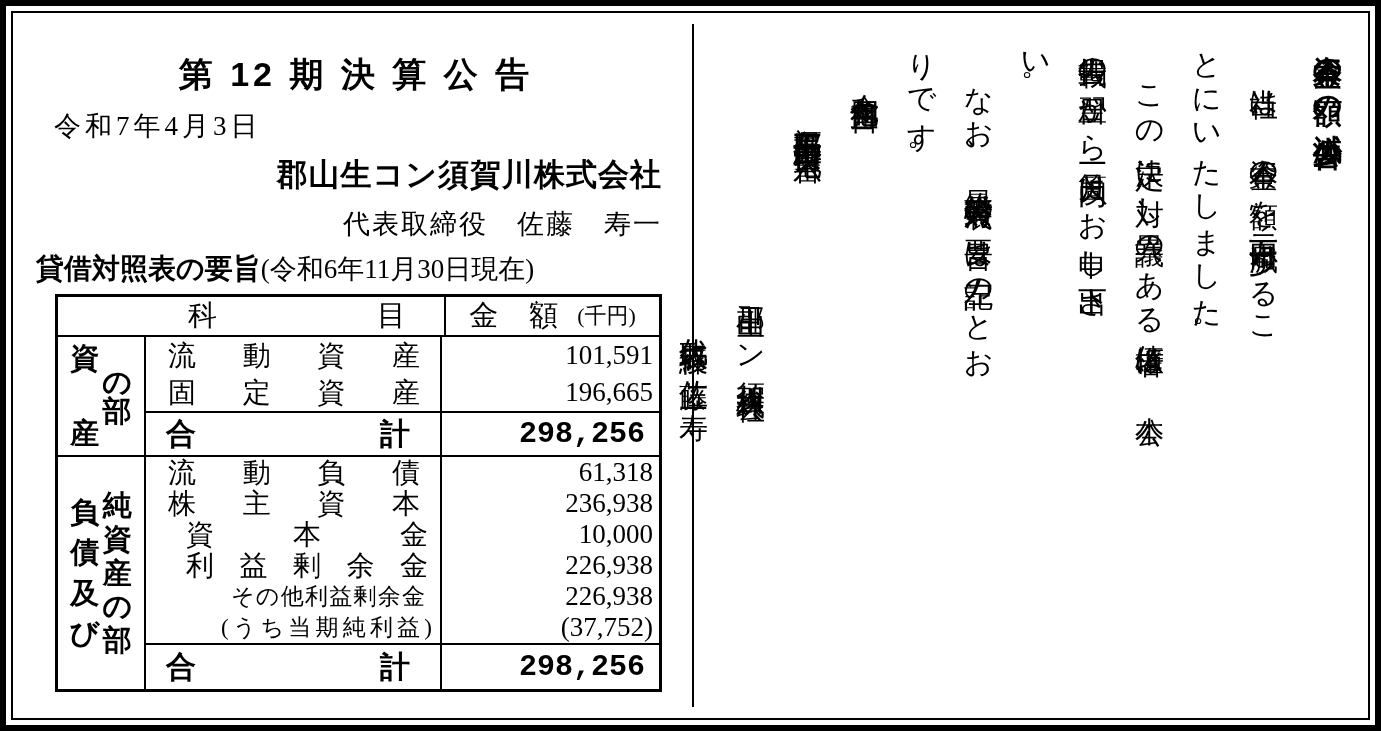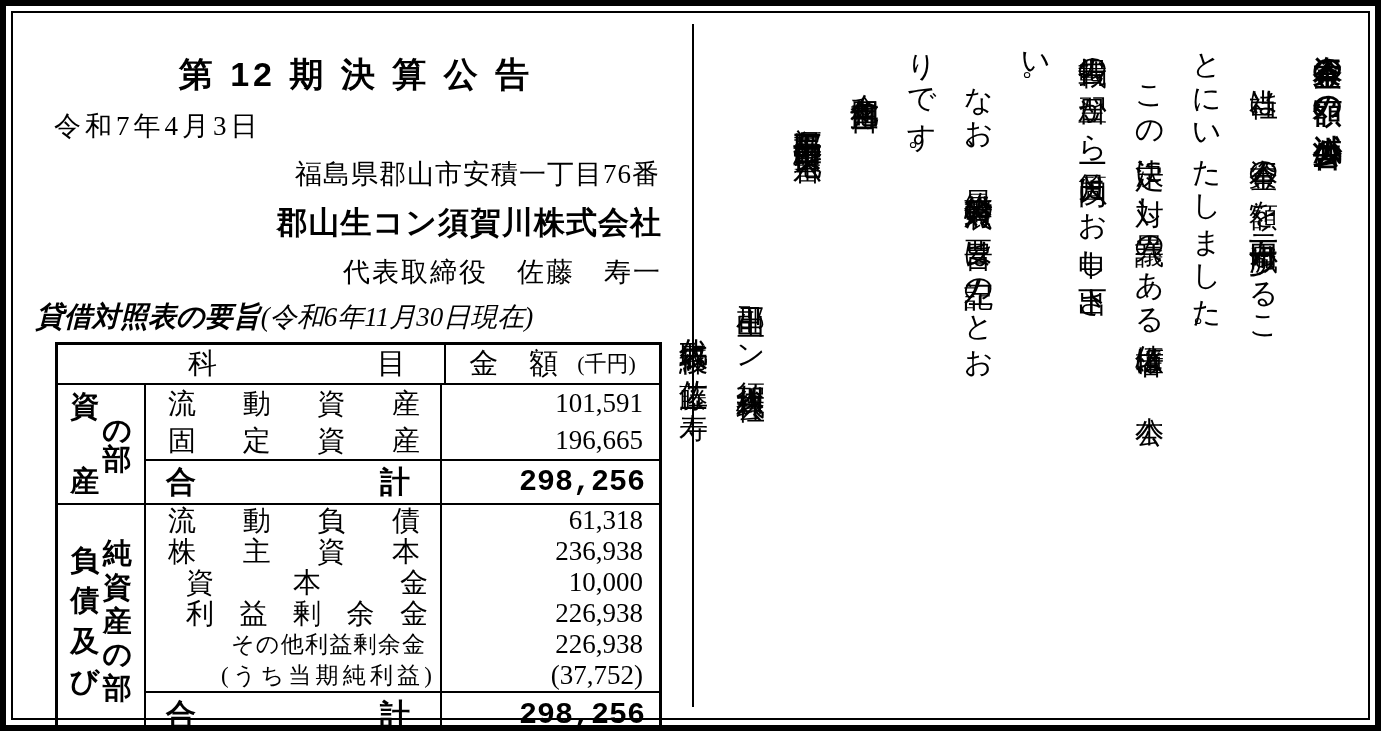--- a/index.html
+++ b/index.html
@@ -13,41 +13,41 @@
 
   
   .left-pane{position:absolute;left:20px;top:16px;width:672px;}
   .ann-title{margin:36px 0 0 0;text-align:center;font-family:"Liberation Sans",sans-serif;
              font-weight:bold;font-size:34px;letter-spacing:4px;}
   .ann-date{margin:10px 12px 0 34px;font-size:27px;letter-spacing:4px;}
   .ann-address{margin:12px 0 0 0;text-align:right;padding-right:32px;font-size:27px;letter-spacing:1px;}
   .ann-company{margin:10px 0 0 0;text-align:right;padding-right:30px;
                font-family:"Liberation Sans",sans-serif;font-weight:bold;font-size:31px;letter-spacing:1px;}
   .ann-rep{margin:10px 0 0 0;text-align:right;padding-right:30px;font-size:27px;letter-spacing:2px;}
-  .bs-caption{margin:8px 0 0 16px;font-size:27px;white-space:nowrap;font-style:italic;}
+  .bs-caption{margin:8px 0 0 16px;font-size:27px;white-space:nowrap;}
   .bs-caption .cap-b{font-family:"Liberation Sans",sans-serif;font-weight:bold;font-size:28px;}
 
   
   .bs-table{box-sizing:border-box;margin:6px 0 0 35px;width:607px;border:3px solid #000;
             background:#fff;font-size:28px;}
   .bs-table *{box-sizing:border-box;}
   .bs-header{display:flex;height:40px;border-bottom:2px solid #000;}
   .h-cat{width:388px;border-right:2px solid #000;padding:0 38px 0 130px;font-size:29px;}
   .h-amt{flex:1;display:flex;align-items:center;justify-content:center;font-size:29px;letter-spacing:1px;}
   .h-amt .unit{font-size:22px;letter-spacing:0;margin-left:18px;}
 
   .section{display:flex;}
   .sec-assets{border-bottom:2px solid #000;}
   .stub{width:88px;border-right:2px solid #000;display:flex;align-items:center;justify-content:center;gap:3px;
         font-family:"Liberation Sans",sans-serif;font-weight:bold;font-size:29px;}
   .stub-col{display:flex;flex-direction:column;justify-content:space-between;align-items:center;line-height:1;}
   .sec-body{flex:1;display:flex;flex-direction:column;}
   .row{display:flex;}
   .cell-label{width:296px;border-right:2px solid #000;align-items:center;font-size:28px;}
-  .cell-amt{flex:1;display:flex;align-items:center;justify-content:flex-end;padding-right:16px;font-size:27px;}
+  .cell-amt{flex:1;display:flex;align-items:center;justify-content:flex-end;padding-right:6px;font-size:27px;}
   .row-total{display:flex;border-top:2px solid #000;}
   .total-label{font-family:"Liberation Sans",sans-serif;font-weight:bold;font-size:30px;
                padding:0 30px 0 20px !important;}
   .total-amt{font-family:Liberation Mono, monospace;font-weight:bold;font-size:30px;padding-right:14px;}
   .small{font-size:23px;}
 
   
   .pad-a{padding:0 20px 0 22px;}
   .pad-b{padding:0 12px 0 40px;}
   .pad-c{padding:0 15px 0 85px;}
@@ -73,21 +73,20 @@
   .i-company{text-indent:250px;} .i-rep{text-indent:283px;}
   .gap{margin-right:10px !important;}
 </style>
 </head>
 <body>
 
 <div class="page">
   <div class="left-pane">
     <h1 class="ann-title">第 12 期 決 算 公 告</h1>
     <div class="ann-date">令和7年4月3日</div>
-    <div class="ann-address">福島県郡山市安積一丁目76番</div>
     <div class="ann-company">郡山生コン須賀川株式会社</div>
     <div class="ann-rep">代表取締役　佐藤　寿一</div>
     <div class="bs-caption">
       <span class="cap-b">貸借対照表の要旨</span><span>(令和6年11月30日現在)</span>
     </div>
 
     <div class="bs-table">
       <div class="bs-header">
         <div class="h-cat" data-justify="h">
             <span>科</span>

